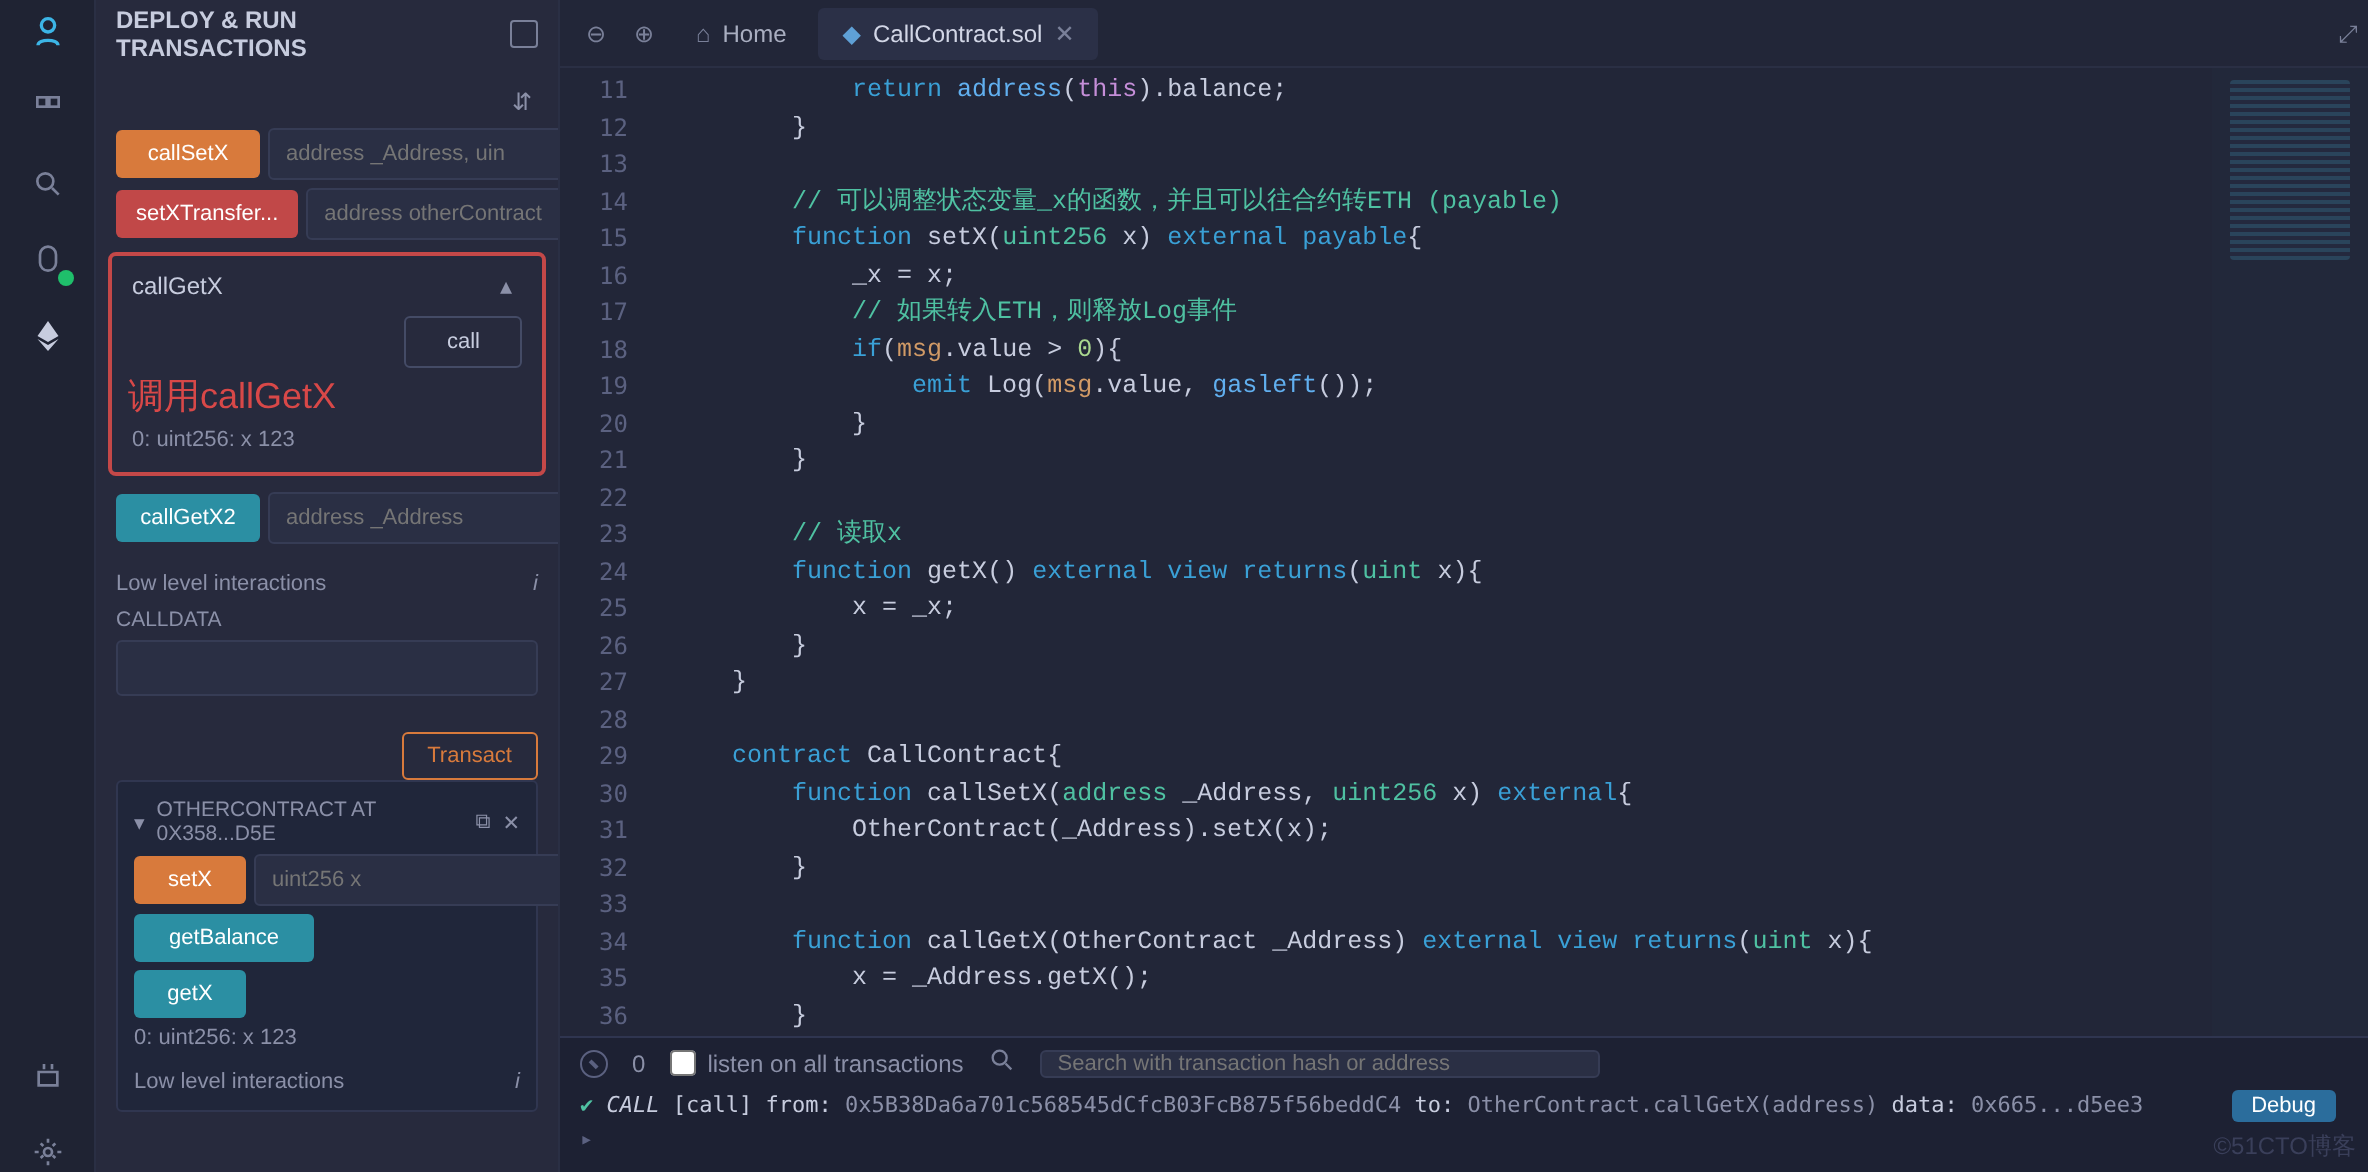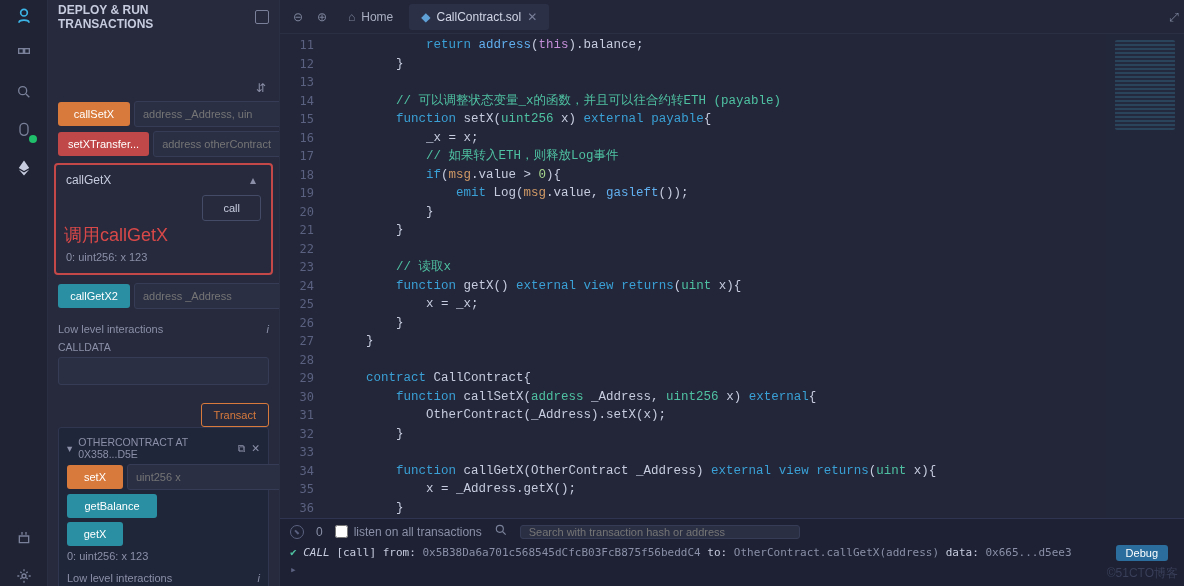--- a/index.html
+++ b/index.html
@@ -24,21 +24,20 @@
     border-right: 1px solid #2a2f44;
   }
   .icon-rail .ico { width: 20px; height: 20px; display:flex; align-items:center; justify-content:center; color:#7a8099; cursor:pointer; }
   .icon-rail .spacer { flex:1; }
   .sidebar {
     width: 232px;
     background: #272a3d;
     border-right: 1px solid #2a2f44;
     display: flex;
     flex-direction: column;
-    gap: 37px;
   }
   .sidebar-header {
     height: 34px;
     display: flex;
     align-items: center;
     padding: 0 10px;
     color: #c7ccde;
     font-weight: 600;
     font-size: 12px;
     background:#272a3d;

